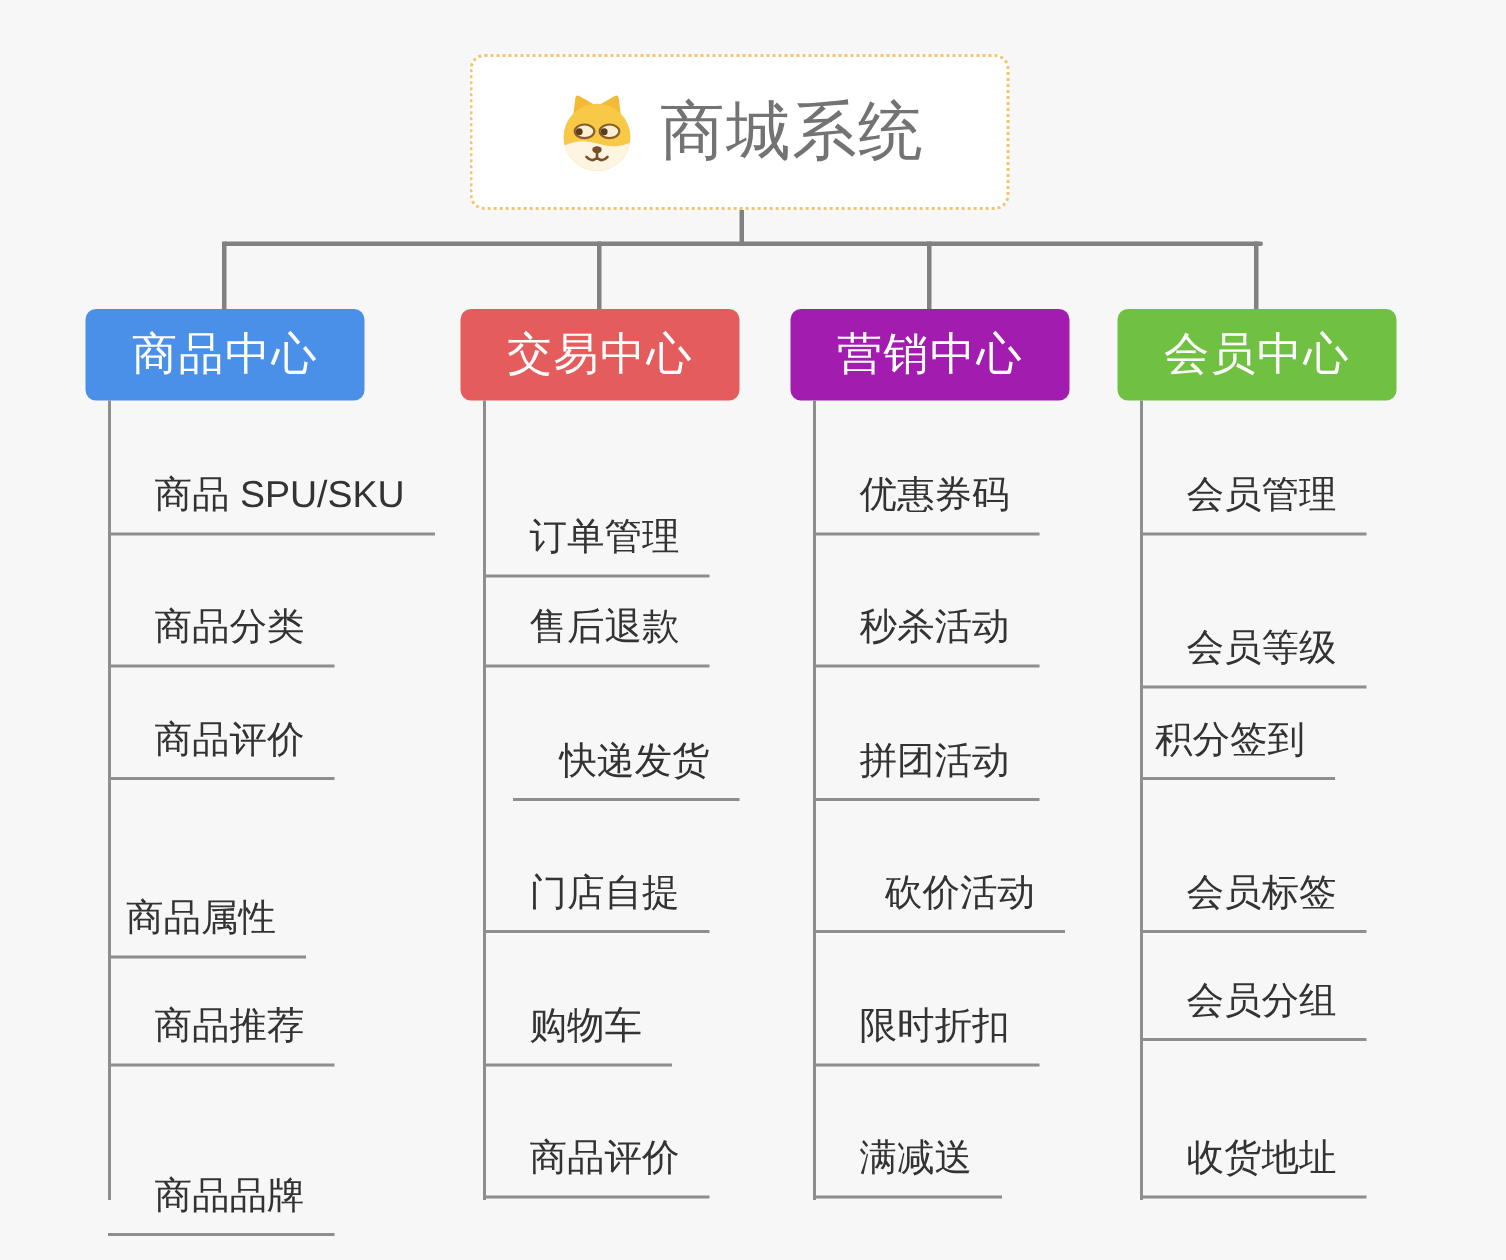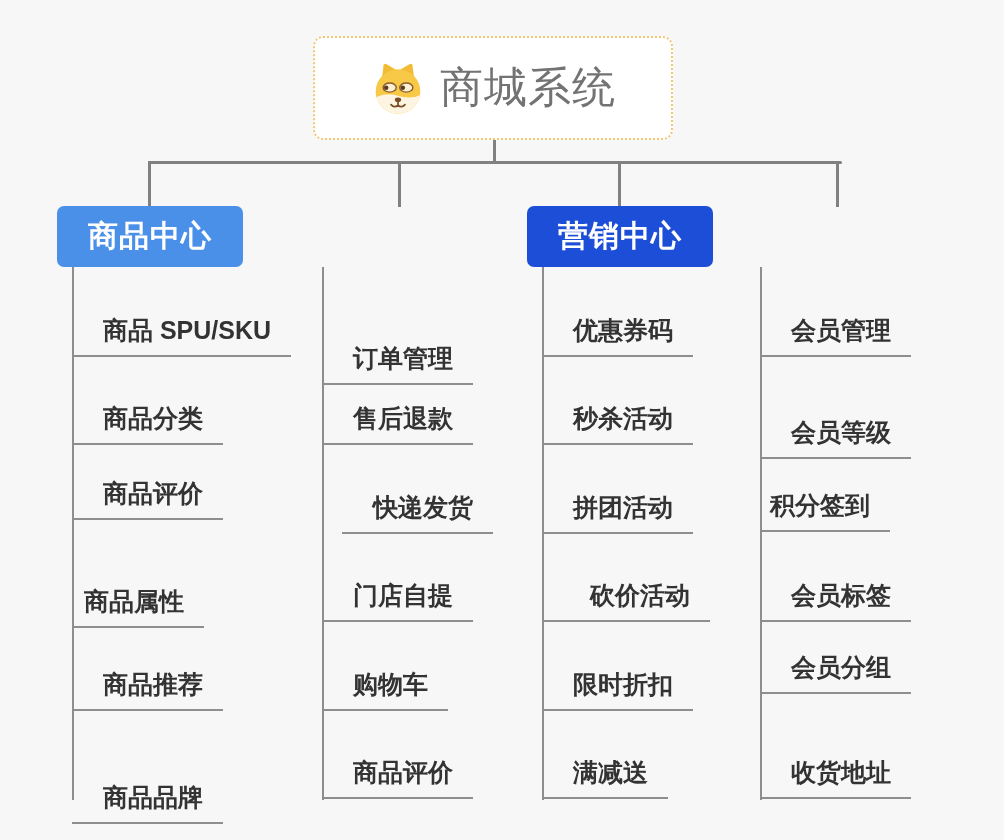--- a/index.html
+++ b/index.html
@@ -20,21 +20,21 @@
   }
   .root-title{font-size:43px;letter-spacing:1px;color:#737373;}
   .dog{width:56px;height:56px;display:inline-block;}
 
   
   .conn{position:absolute;background:#818181;}
   .conn-stub{left:493px;top:140px;width:3px;height:23px;}
   .conn-bus{left:149px;top:161px;width:693px;height:3px;border-radius:2px;}
 
   
-  .branch-col{position:absolute;top:161px;width:290px;height:646px;font-weight:bold;}
+  .branch-col{position:absolute;top:161px;width:290px;height:646px;}
   .drop{position:absolute;left:91px;top:0;width:3px;height:46px;background:#818181;}
   .branch-box{
     position:absolute;left:0;top:45px;width:186px;height:61px;
     border-radius:7px;display:flex;align-items:center;justify-content:center;
     color:#ffffff;font-size:30px;letter-spacing:1px;
   }
   .trunk{position:absolute;left:15px;top:106px;width:2px;background:#8e8e8e;}
   .item{
     position:absolute;left:15px;
     display:inline-block;white-space:nowrap;
@@ -78,58 +78,64 @@
       <div class="branch-col" style="left: 57px;">
     <div class="drop"></div>
     <div class="branch-box" style="background: rgb(74, 143, 232);">
       <span>商品中心</span>
     </div>
     <div class="trunk" style="height: 533px;"></div>
     <div>
           <div class="item" style="top: 153px;">商品 SPU/SKU</div>
           <div class="item" style="top: 241.4px;">商品分类</div>
           <div class="item" style="top: 316px;">商品评价</div>
-          <div class="item" style="top: 424px; padding-left: 12px;">商品属性</div>
+          <div class="item" style="top: 435px; padding-left: 12px;">商品属性</div>
           <div class="item" style="top: 506.6px;">商品推荐</div>
           <div class="item" style="top: 620px;">商品品牌</div>
         </div>
   </div>
       <div class="branch-col" style="left: 307px;">
     <div class="drop"></div>
+    <div class="branch-box" style="background: rgb(229, 92, 92);">
+      <span>交易中心</span>
+    </div>
     <div class="trunk" style="height: 533px;"></div>
     <div>
           <div class="item" style="top: 153px; margin-top: 28px;">订单管理</div>
           <div class="item" style="top: 241.4px;">售后退款</div>
           <div class="item" style="top: 329.8px; margin-left: 20px;">快递发货</div>
           <div class="item" style="top: 418.2px;">门店自提</div>
           <div class="item" style="top: 506.6px;">购物车</div>
           <div class="item" style="top: 595px;">商品评价</div>
         </div>
   </div>
       <div class="branch-col" style="left: 527px;">
     <div class="drop"></div>
-    <div class="branch-box" style="background: #1d4ed8;">
+    <div class="branch-box" style="background: #a21caf;">
       <span>营销中心</span>
     </div>
     <div class="trunk" style="height: 533px;"></div>
     <div>
           <div class="item" style="top: 153px;">优惠券码</div>
           <div class="item" style="top: 241.4px;">秒杀活动</div>
           <div class="item" style="top: 329.8px;">拼团活动</div>
           <div class="item" style="top: 418.2px; padding-left: 48px;">砍价活动</div>
           <div class="item" style="top: 506.6px;">限时折扣</div>
           <div class="item" style="top: 595px;">满减送</div>
         </div>
   </div>
       <div class="branch-col" style="left: 745px;">
     <div class="drop"></div>
+    <div class="branch-box" style="background: rgb(112, 193, 66);">
+      <span>会员中心</span>
+    </div>
     <div class="trunk" style="height: 533px;"></div>
     <div>
           <div class="item" style="top: 153px;">会员管理</div>
           <div class="item" style="top: 241.4px; margin-top: 14px;">会员等级</div>
-          <div class="item" style="top: 328px; padding-left: 10px;">积分签到</div>
+          <div class="item" style="top: 316px; padding-left: 10px;">积分签到</div>
           <div class="item" style="top: 418.2px;">会员标签</div>
           <div class="item" style="top: 490px; text-align: right;">会员分组</div>
           <div class="item" style="top: 595px;">收货地址</div>
         </div>
   </div>
     </div>
 </div>
 
 </body></html>

